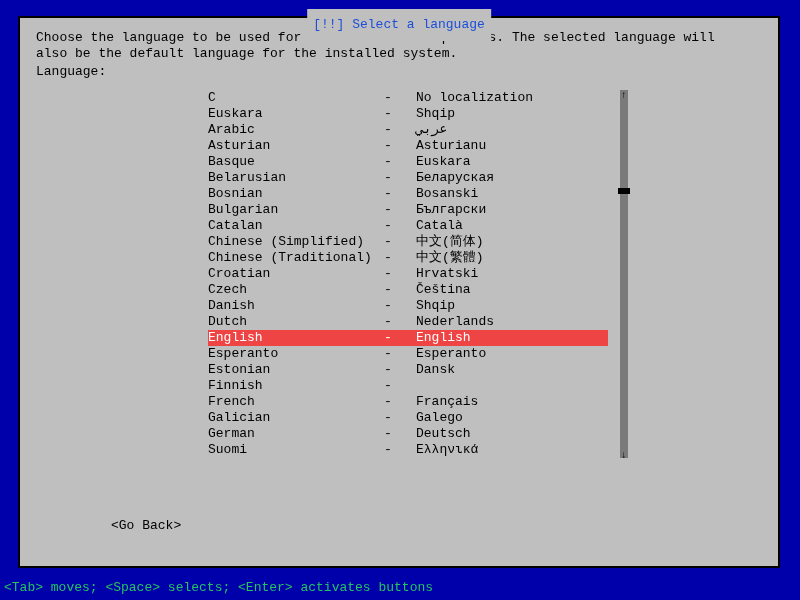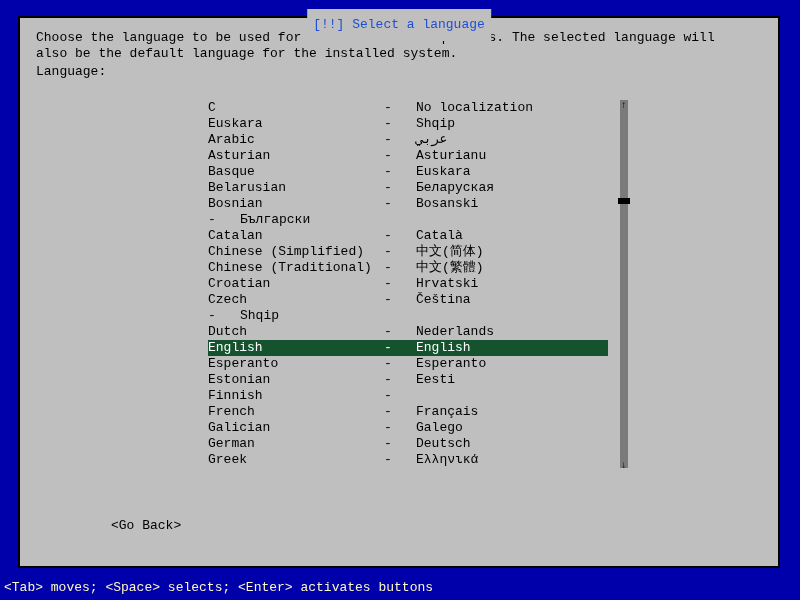--- a/index.html
+++ b/index.html
@@ -38,34 +38,34 @@
     }
     .dialog-content {
       padding: 12px 16px;
       color: #000;
     }
     .instruction {
       white-space: pre-wrap;
       margin-bottom: 2px;
     }
     .prompt-label {
-      margin-bottom: 20px;
+      margin-bottom: 10px;
     }
     .list-container {
       position: relative;
       margin-left: 172px;
       width: 400px;
     }
     .list-row {
       display: flex;
       height: 16px;
       white-space: pre;
     }
     .list-row.selected {
-      background: #14532d;
+      background: #ef4444;
       color: #fff;
     }
     .col-name {
       width: 176px;
     }
     .col-sep {
       width: 32px;
     }
     .col-native {
       flex: 1;
@@ -110,21 +110,21 @@
       position: absolute;
       bottom: 32px;
       left: 48px;
       color: #000;
       margin-left: 43px;
     }
     .footer-hint {
       position: absolute;
       bottom: 4px;
       left: 4px;
-      color: #fef9c3;
+      color: #22c55e;
       white-space: pre;
     }
   </style>
 </head>
 <body>
 
 <div class="dialog-box">
   <div class="dialog-title">[!!] Select a language</div>
   <div class="dialog-content">
     <div class="instruction">Choose the language to be used for the installation process. The selected language will
@@ -132,36 +132,36 @@
     <div class="prompt-label">Language:</div>
     <div class="list-container">
 
       <div class="list-row"><span class="col-name">C</span><span class="col-sep">-</span><span class="col-native">No localization</span></div>
         <div class="list-row"><span class="col-name">Euskara</span><span class="col-sep">-</span><span class="col-native">Shqip</span></div>
         <div class="list-row"><span class="col-name">Arabic</span><span class="col-sep">-</span><span class="col-native">عربي</span></div>
         <div class="list-row"><span class="col-name">Asturian</span><span class="col-sep">-</span><span class="col-native">Asturianu</span></div>
         <div class="list-row"><span class="col-name">Basque</span><span class="col-sep">-</span><span class="col-native">Euskara</span></div>
         <div class="list-row"><span class="col-name">Belarusian</span><span class="col-sep">-</span><span class="col-native">Беларуская</span></div>
         <div class="list-row"><span class="col-name">Bosnian</span><span class="col-sep">-</span><span class="col-native">Bosanski</span></div>
-        <div class="list-row"><span class="col-sep">-</span><span class="col-native">Български</span></div>
+        <div class="list-row"><span class="col-name">Bulgarian</span><span class="col-sep">-</span><span class="col-native">Български</span></div>
         <div class="list-row"><span class="col-name">Catalan</span><span class="col-sep">-</span><span class="col-native">Català</span></div>
         <div class="list-row"><span class="col-name">Chinese (Simplified)</span><span class="col-sep">-</span><span class="col-native">中文(简体)</span></div>
         <div class="list-row"><span class="col-name">Chinese (Traditional)</span><span class="col-sep">-</span><span class="col-native">中文(繁體)</span></div>
         <div class="list-row"><span class="col-name">Croatian</span><span class="col-sep">-</span><span class="col-native">Hrvatski</span></div>
         <div class="list-row"><span class="col-name">Czech</span><span class="col-sep">-</span><span class="col-native">Čeština</span></div>
-        <div class="list-row"><span class="col-sep">-</span><span class="col-native">Shqip</span></div>
+        <div class="list-row"><span class="col-name">Danish</span><span class="col-sep">-</span><span class="col-native">Shqip</span></div>
         <div class="list-row"><span class="col-name">Dutch</span><span class="col-sep">-</span><span class="col-native">Nederlands</span></div>
         <div class="list-row selected"><span class="col-name">English</span><span class="col-sep">-</span><span class="col-native">English</span></div>
         <div class="list-row"><span class="col-name">Esperanto</span><span class="col-sep">-</span><span class="col-native">Esperanto</span></div>
-        <div class="list-row"><span class="col-name">Estonian</span><span class="col-sep">-</span><span class="col-native">Eesti</span></div>
+        <div class="list-row"><span class="col-name">Estonian</span><span class="col-sep">-</span><span class="col-native">Dansk</span></div>
         <div class="list-row"><span class="col-name">Finnish</span><span class="col-sep">-</span></div>
         <div class="list-row"><span class="col-name">French</span><span class="col-sep">-</span><span class="col-native">Français</span></div>
         <div class="list-row"><span class="col-name">Galician</span><span class="col-sep">-</span><span class="col-native">Galego</span></div>
         <div class="list-row"><span class="col-name">German</span><span class="col-sep">-</span><span class="col-native">Deutsch</span></div>
-        <div class="list-row"><span class="col-name">Greek</span><span class="col-sep">-</span><span class="col-native">Ελληνικά</span></div>
+        <div class="list-row"><span class="col-name">Suomi</span><span class="col-sep">-</span><span class="col-native">Ελληνικά</span></div>
         <div class="scrollbar-track"></div>
       <div class="scroll-arrow-up">↑</div>
       <div class="scroll-thumb"></div>
       <div class="scroll-arrow-down">↓</div>
     </div>
   </div>
   <div class="go-back">&lt;Go Back&gt;</div>
 </div>
 <div class="footer-hint">&lt;Tab&gt; moves; &lt;Space&gt; selects; &lt;Enter&gt; activates buttons</div>
 

